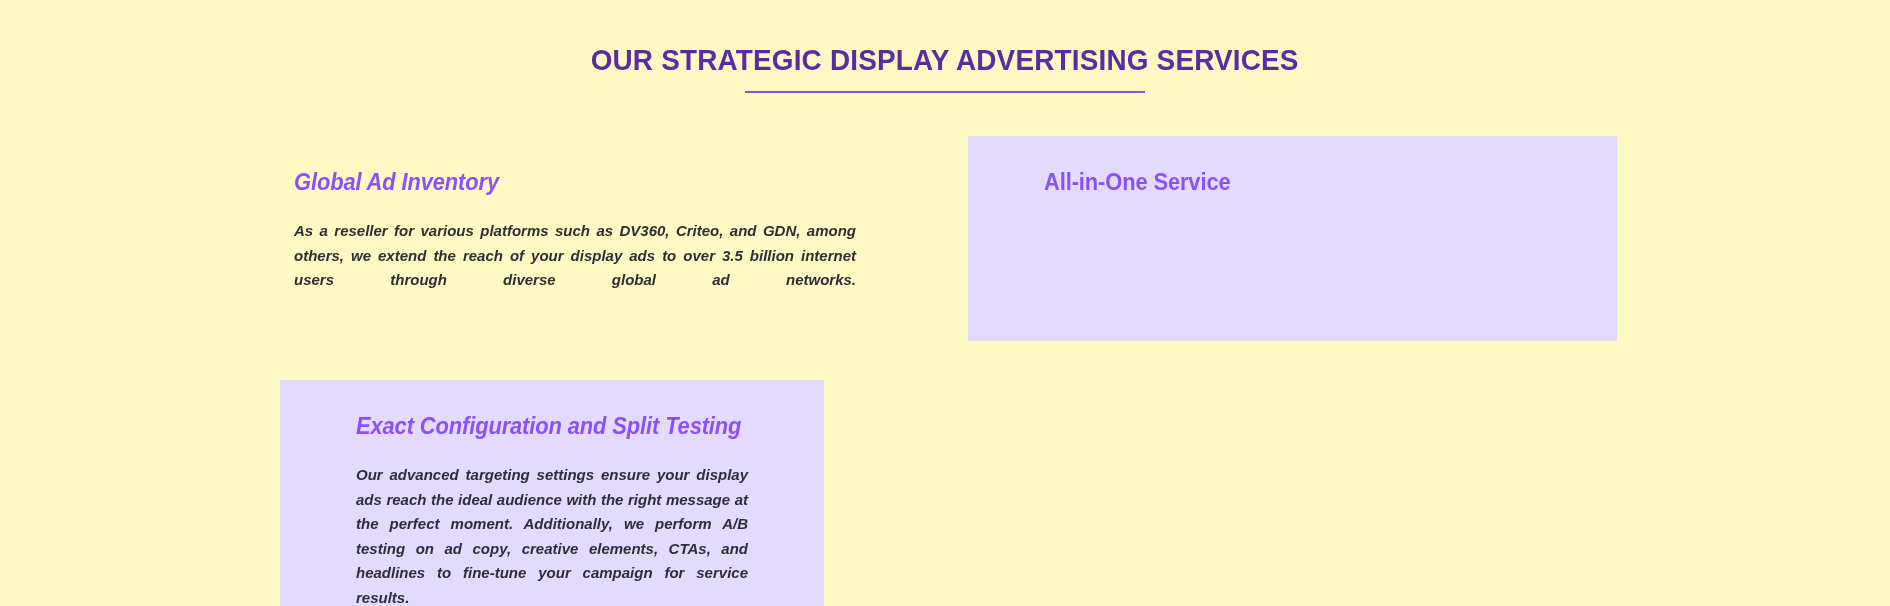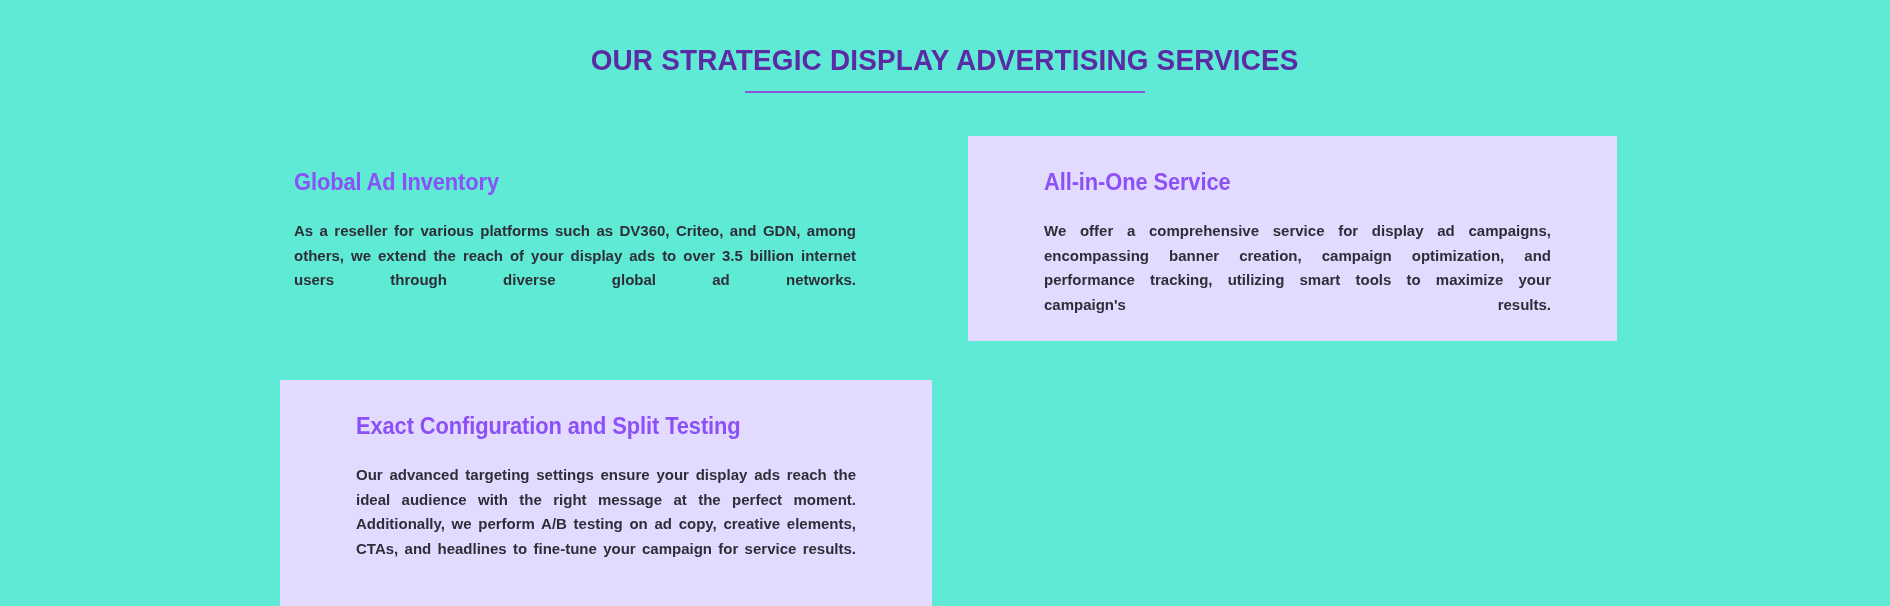--- a/index.html
+++ b/index.html
@@ -12,21 +12,21 @@
     height: 606px;
     overflow: hidden;
     font-family: "Liberation Sans", sans-serif;
     -webkit-font-smoothing: antialiased;
   }
 
   .page {
     position: relative;
     width: 1890px;
     height: 606px;
-    background: #5eead4;
+    background: #fef9c3;
   }
 
   
   .section-head {
     position: absolute;
     top: 42px;
     left: 0;
     width: 1890px;
     text-align: center;
   }
@@ -65,23 +65,23 @@
     box-sizing: border-box;
   }
   .card.tinted {
     background: #e3daff;
   }
   .card.plain {
     background: transparent;
   }
 
   
-  .card-1 { left: 0px;   top: 0px;   width: 652px; height: 205px; }
+  .card-1 { left: 0px;   top: 0px;   width: 652px; height: 205px; font-style: italic; }
   .card-2 { left: 688px; top: 0px;   width: 649px; height: 205px; }
-  .card-3 { left: 0px;   top: 244px; width: 652px; height: 226px; }
+  .card-3 { left: 0px;   top: 244px; width: 544px; height: 226px; font-style: italic; }
   .card-4 { left: 688px; top: 244px; width: 649px; height: 226px; }
 
   .card-inner {
     padding: 32px 76px 30px 76px;
   }
   .card.plain .card-inner {
     padding: 32px 76px 30px 14px;
   }
   .card-2 .card-inner,
   .card-4 .card-inner {
@@ -137,21 +137,20 @@
     <div class="card plain card-1">
       <div class="card-inner">
         <h3 class="card-title">Global Ad Inventory</h3>
         <p class="card-body">As a reseller for various platforms such as DV360, Criteo, and GDN, among others, we extend the reach of your display ads to over 3.5 billion internet users through diverse global ad networks.</p>
       </div>
     </div>
 
     <div class="card tinted card-2">
       <div class="card-inner">
         <h3 class="card-title">All-in-One Service</h3>
-        <p class="card-body">We offer a comprehensive service for display ad campaigns, encompassing banner creation, campaign optimization, and performance tracking, utilizing smart tools to maximize your campaign's results.</p>
       </div>
     </div>
 
     <div class="card tinted card-3">
       <div class="card-inner">
         <h3 class="card-title">Exact Configuration and Split Testing</h3>
         <p class="card-body">Our advanced targeting settings ensure your display ads reach the ideal audience with the right message at the perfect moment. Additionally, we perform A/B testing on ad copy, creative elements, CTAs, and headlines to fine-tune your campaign for service results.</p>
       </div>
     </div>
 

